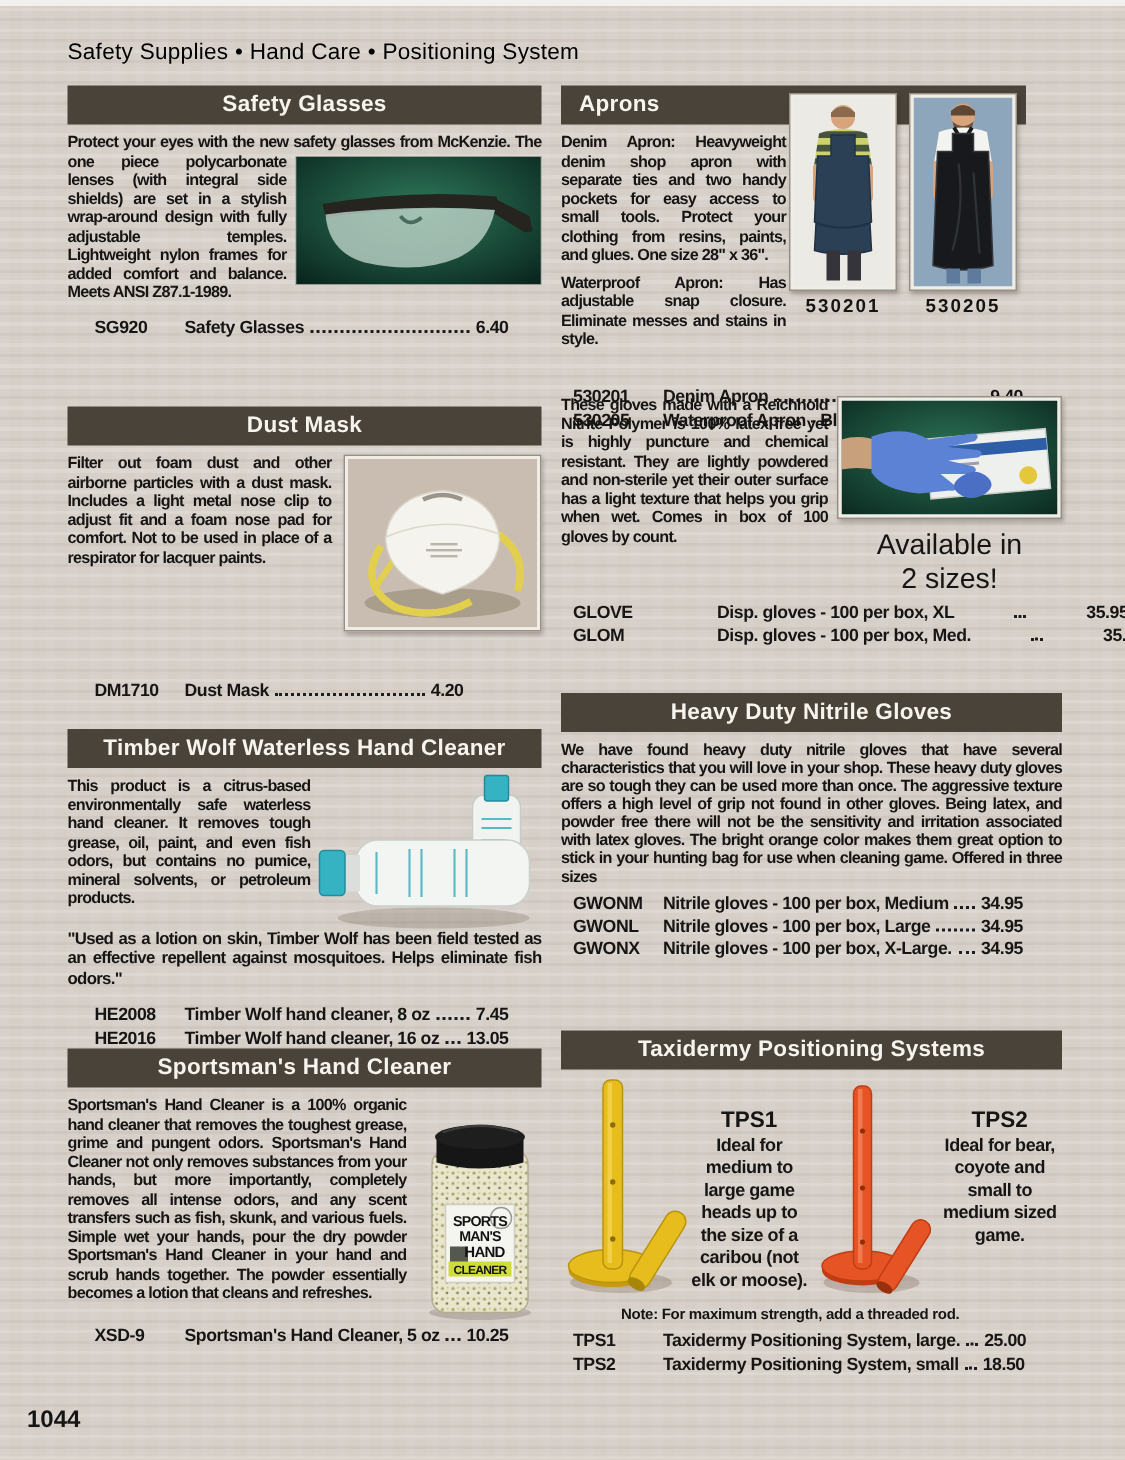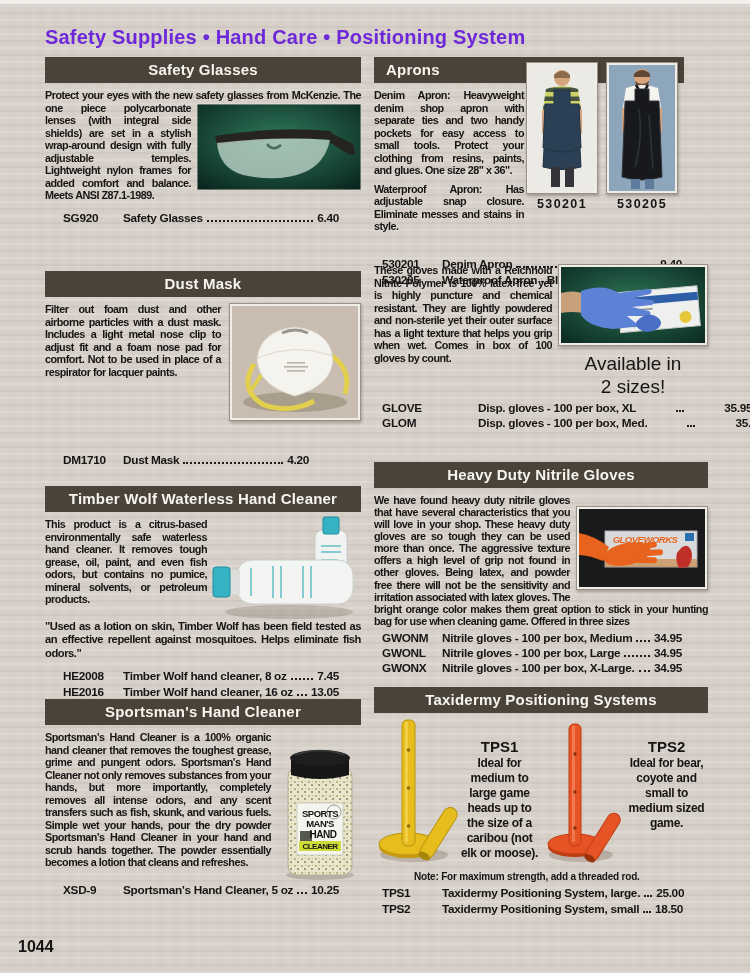--- a/index.html
+++ b/index.html
@@ -12,21 +12,21 @@
     color: #161514;
     background-color: #d6cfc8;
     background-image:
       repeating-linear-gradient(0deg, rgba(255,255,255,.16) 0 2px, rgba(0,0,0,0) 2px 7px, rgba(140,126,112,.10) 7px 9px, rgba(0,0,0,0) 9px 14px),
       repeating-linear-gradient(90deg, rgba(255,255,255,.05) 0 7px, rgba(0,0,0,0) 7px 15px);
   }
   body::before { content:""; position:absolute; left:0; top:0; right:0; height:4px; background:#f2f0ec; z-index:5; }
 
   .page-title {
     position:absolute; left:45px; top:26px;
-    font-size:20px; font-weight:bold; letter-spacing:.2px; color:#6d28d9;
+    font-size:15px; font-weight:normal; letter-spacing:.2px; color:#000000;
   }
   .page-number { position:absolute; left:18px; top:938px; font-size:16px; font-weight:bold; }
 
   .section { position:absolute; }
   #sec-sg { left:45px;  top:57px;  width:316px; }
   #sec-dm { left:45px;  top:271px; width:316px; }
   #sec-tw { left:45px;  top:486px; width:316px; }
   #sec-sp { left:45px;  top:699px; width:316px; }
   #sec-ap { left:374px; top:57px;  width:334px; }
   #sec-dg { left:374px; top:259px; width:334px; }
@@ -351,37 +351,20 @@
       <span class="idesc">Disp. gloves - 100 per box, Med.</span>
       <span class="leader"></span>
       <span class="price">35.95</span>
     </div>
   </div>
 </div>
 
 <div class="section col-r" id="sec-ng">
   <div class="bar">Heavy Duty Nitrile Gloves</div>
   <div class="bt">
-    <span class="ph-ng photo-frame" style="float:right;">
-      <svg viewBox="0 0 126 78" width="126" height="78">
-        <rect width="126" height="78" fill="#1a191c"></rect>
-        <rect x="26" y="22" width="92" height="36" fill="#d9dadc" stroke="#aeb0b4"></rect>
-        <rect x="106" y="24" width="9" height="8" fill="#2a6fb0"></rect>
-        <rect x="26" y="50" width="92" height="8" fill="#c2731f" opacity="0.55"></rect>
-        <text x="66" y="34" text-anchor="middle" font-size="9.5" font-weight="bold" font-style="italic" fill="#e8641e" style="font-family:'Liberation Sans',sans-serif;">GLOVEWORKS</text>
-        <path d="M0 24 Q16 27 30 38 L24 52 Q10 46 0 46 Z" fill="#e8641e"></path>
-        <g fill="#e8641e">
-          <ellipse cx="48" cy="45" rx="24" ry="11" transform="rotate(-12 48 45)"></ellipse>
-          <rect x="52" y="34" width="26" height="6" rx="3" transform="rotate(-8 65 37)"></rect>
-          <rect x="54" y="41" width="30" height="6" rx="3" transform="rotate(-4 69 44)"></rect>
-          <rect x="52" y="48" width="26" height="6" rx="3" transform="rotate(2 65 51)"></rect>
-        </g>
-        <path d="M98 44 q9 -13 14 -3 q3 8 -3 17 l-9 1 q-4 -8 -2 -15 z" fill="#c03028"></path>
-      </svg>
-    </span>
     <span>We have found heavy duty nitrile gloves that have several characteristics that you will love in your shop. These heavy duty gloves are so tough they can be used more than once. The aggressive texture offers a high level of grip not found in other gloves. Being latex, and powder free there will not be the sensitivity and irritation associated with latex gloves. The bright orange color makes them great option to stick in your hunting bag for use when cleaning game. Offered in three sizes</span>
   </div>
   <div class="items">
     <div class="row">
       <span class="code">GWONM</span>
       <span class="idesc">Nitrile gloves - 100 per box, Medium</span>
       <span class="leader"></span>
       <span class="price">34.95</span>
     </div>
     <div class="row">

